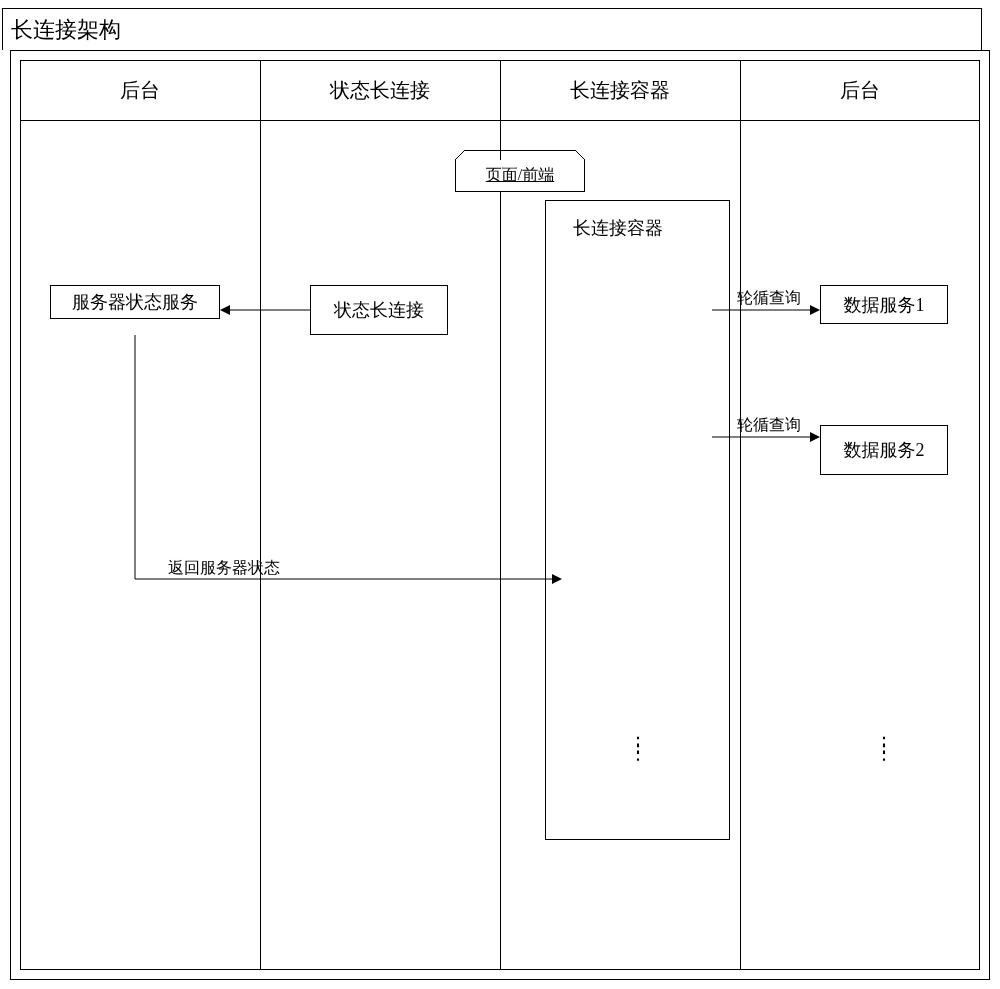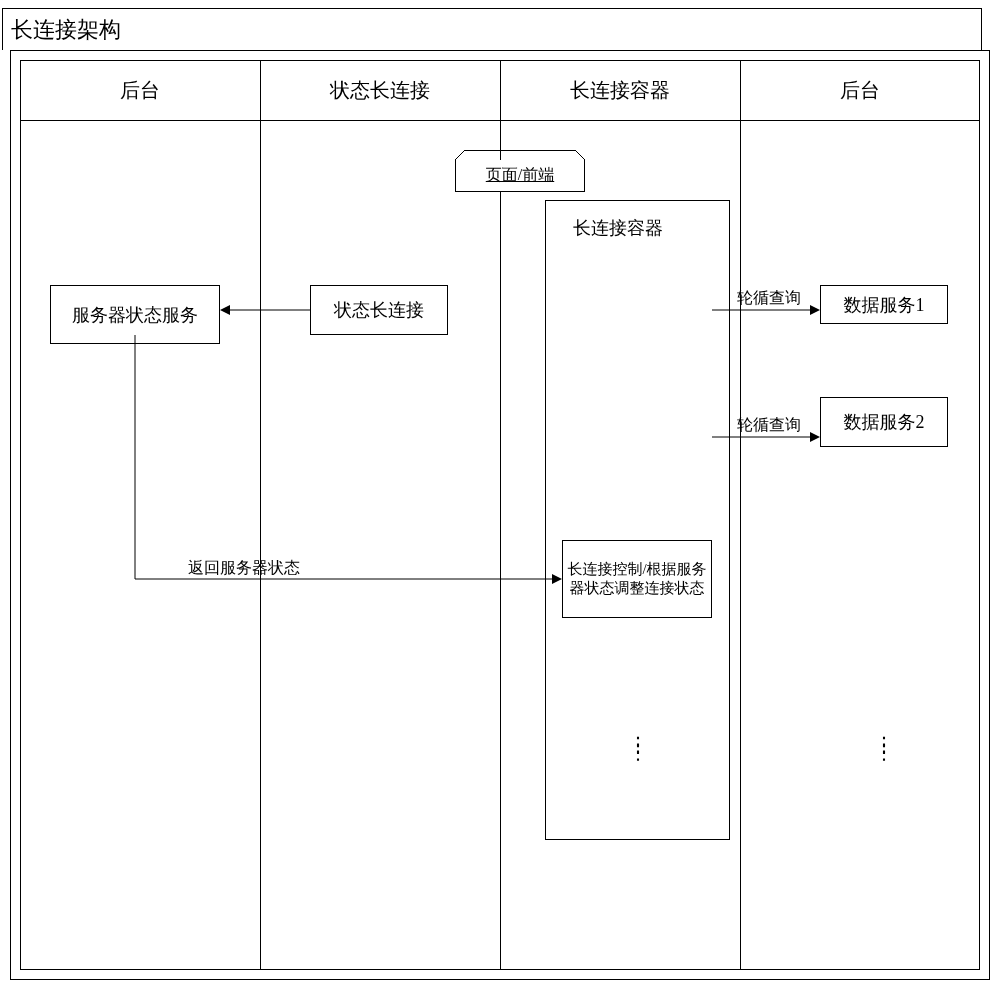--- a/index.html
+++ b/index.html
@@ -120,31 +120,30 @@
       <line x1="0" y1="10" x2="10" y2="0" stroke="#000" stroke-width="1"></line>
       <line x1="130" y1="10" x2="120" y2="0" stroke="#000" stroke-width="1"></line>
     </svg>
   </div>
 
   <div class="box" style="left:545px; top:200px; width:185px; height:640px;"></div>
   <div class="label nodetxt center" style="left:545px; top:210px; width:146px; height:36px;">长连接容器</div>
 
 
 
-  <div class="box center" style="left:562px; top:540px; width:150px; height:78px; font-size:15px; padding:4px;">长连接控制/根据服务器状态调整连接状态</div>
 
   <div class="ellips" style="left:628px; top:740px;">⋮<br>⋮</div>
 
   <div class="box center nodetxt" style="left:820px; top:285px; width:128px; height:39px;">数据服务1</div>
-  <div class="box center nodetxt" style="left:820px; top:397px; width:128px; height:50px;">数据服务2</div>
+  <div class="box center nodetxt" style="left:820px; top:425px; width:128px; height:50px;">数据服务2</div>
   <div class="ellips" style="left:874px; top:740px;">⋮<br>⋮</div>
 
   <div class="box center nodetxt" style="left:310px; top:285px; width:138px; height:50px;">状态长连接</div>
 
-  <div class="box center nodetxt" style="left:50px; top:285px; width:170px; height:59px;">服务器状态服务</div>
+  <div class="box center nodetxt" style="left:50px; top:285px; width:170px; height:34px;">服务器状态服务</div>
 
   <svg class="arrow" style="left:220px; top:300px; width:90px; height:20px;">
     <line x1="90" y1="10" x2="8" y2="10" stroke="#000" stroke-width="1"></line>
     <polygon points="0,10 10,5 10,15" fill="#000"></polygon>
   </svg>
 
   <svg class="arrow" style="left:712px; top:300px; width:108px; height:20px;">
     <line x1="0" y1="10" x2="100" y2="10" stroke="#000" stroke-width="1"></line>
     <polygon points="108,10 98,5 98,15" fill="#000"></polygon>
   </svg>
@@ -156,15 +155,15 @@
   </svg>
   <div class="label small" style="left:730px; top:415px; width:78px; text-align:center;">轮循查询</div>
 
   <svg class="arrow" style="left:130px; top:335px; width:432px; height:260px;">
 
     <line x1="5" y1="0" x2="5" y2="244" stroke="#000" stroke-width="1"></line>
 
     <line x1="5" y1="244" x2="424" y2="244" stroke="#000" stroke-width="1"></line>
     <polygon points="432,244 422,239 422,249" fill="#000"></polygon>
   </svg>
-  <div class="label small" style="left:160px; top:558px; width:140px; text-align:right;">返回服务器状态</div>
+  <div class="label small" style="left:168px; top:558px; width:140px; text-align:left;">返回服务器状态</div>
 
 </div>
 
 </body></html>

